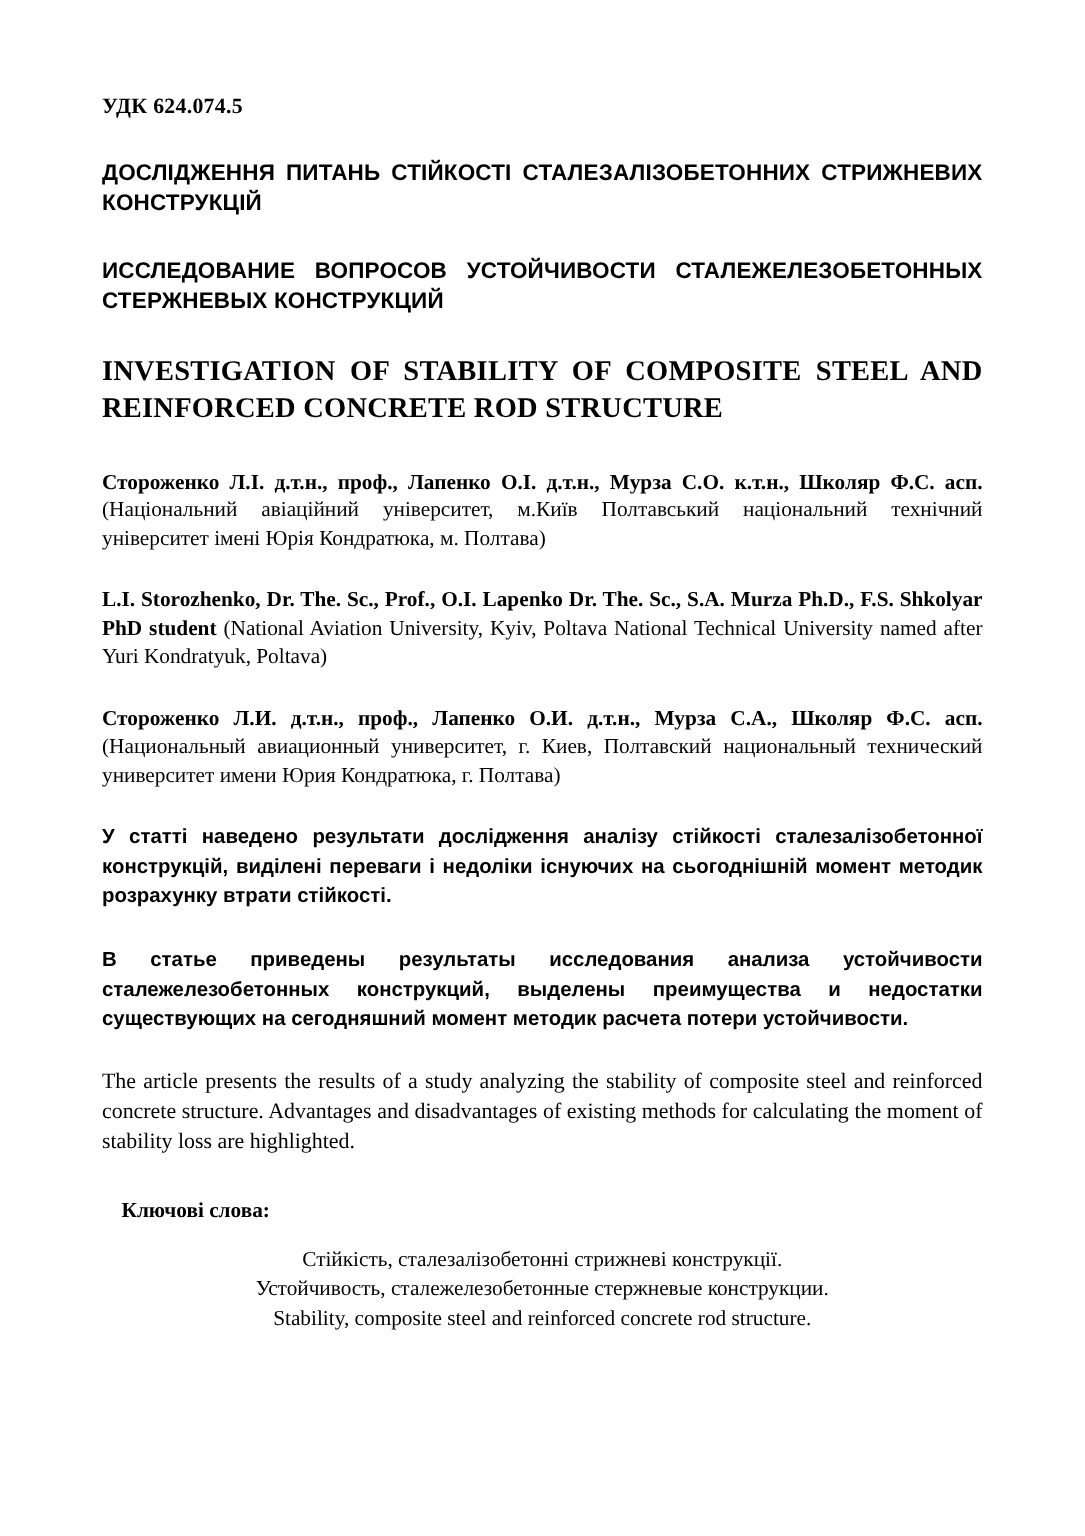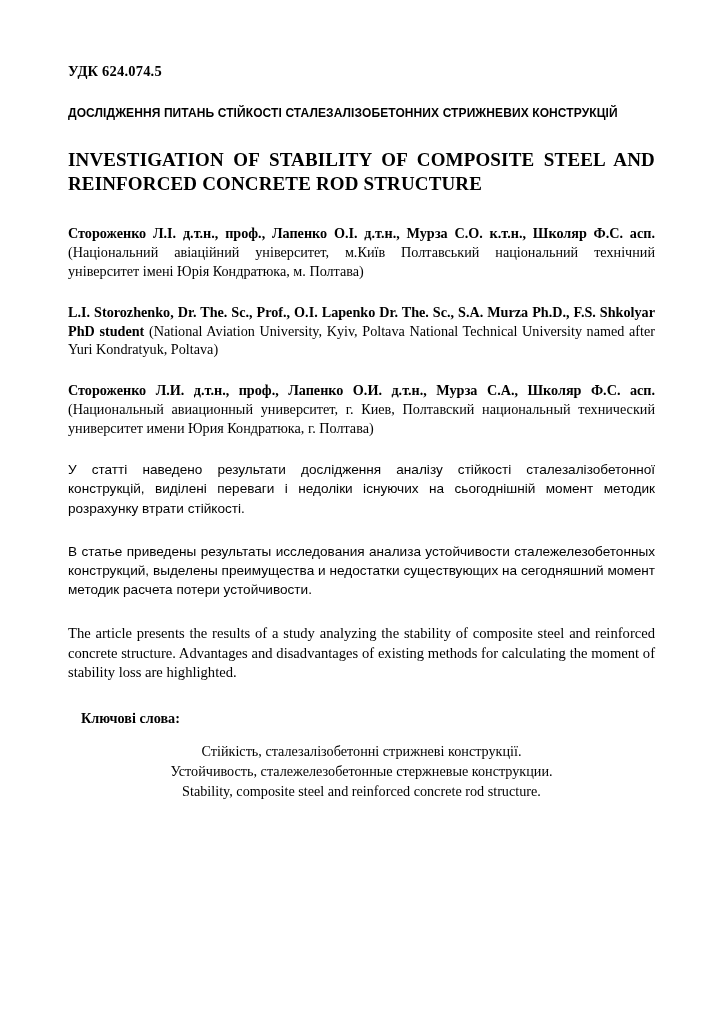--- a/index.html
+++ b/index.html
@@ -34,21 +34,21 @@
     font-weight: bold;
     font-size: 14.5px;
     line-height: 1.25;
     letter-spacing: 0.2px;
     margin: 0 0 26px 0;
   }
 
   .title-sans {
     font-family: "Liberation Sans", "DejaVu Sans", sans-serif;
     font-weight: bold;
-    font-size: 12px;
+    font-size: 15px;
     line-height: 1.30;
     text-align: justify;
     text-align-last: left;
     margin: 0 0 26px 0;
     letter-spacing: 0.1px;
   }
 
   .title-serif {
     font-family: "Liberation Serif", "DejaVu Serif", serif;
     font-weight: bold;
@@ -70,21 +70,21 @@
   }
   .authors .nm {
     font-weight: bold;
   }
   .authors .aff {
     font-weight: normal;
   }
 
   .abstract-sans {
     font-family: "Liberation Sans", "DejaVu Sans", sans-serif;
-    font-weight: normal;
+    font-weight: bold;
     font-size: 13.6px;
     line-height: 1.42;
     text-align: justify;
     text-align-last: left;
     margin: 0 0 24px 0;
   }
 
   .abstract-serif {
     font-family: "Liberation Serif", "DejaVu Serif", serif;
     font-weight: normal;
@@ -114,20 +114,21 @@
 </head>
 <body>
 
 <div class="page">
   <div class="content">
 
     <p class="udc">УДК 624.074.5</p>
 
     <p class="title-sans">ДОСЛІДЖЕННЯ ПИТАНЬ СТІЙКОСТІ СТАЛЕЗАЛІЗОБЕТОННИХ СТРИЖНЕВИХ КОНСТРУКЦІЙ</p>
 
+    <p class="title-sans">ИССЛЕДОВАНИЕ ВОПРОСОВ УСТОЙЧИВОСТИ СТАЛЕЖЕЛЕЗОБЕТОННЫХ СТЕРЖНЕВЫХ КОНСТРУКЦИЙ</p>
 
     <p class="title-serif">INVESTIGATION OF STABILITY OF COMPOSITE STEEL AND REINFORCED CONCRETE ROD STRUCTURE</p>
 
     <p class="authors"><span class="nm">Стороженко Л.І. д.т.н., проф., Лапенко О.І. д.т.н., Мурза С.О. к.т.н., Школяр Ф.С. асп.</span> <span class="aff">(Національний авіаційний університет, м.Київ Полтавський національний технічний університет імені Юрія Кондратюка, м. Полтава)</span></p>
 
     <p class="authors"><span class="nm">L.I. Storozhenko, Dr. The. Sc., Prof.,  O.I.  Lapenko  Dr. The. Sc.,  S.A. Murza Ph.D., F.S. Shkolyar PhD student</span> <span class="aff">(National Aviation University, Kyiv, Poltava National Technical University named after Yuri Kondratyuk, Poltava)</span></p>
 
     <p class="authors"><span class="nm">Стороженко Л.И. д.т.н., проф., Лапенко О.И. д.т.н., Мурза С.А., Школяр Ф.С. асп.</span> <span class="aff">(Национальный авиационный университет, г. Киев, Полтавский национальный технический университет имени Юрия Кондратюка, г. Полтава)</span></p>
 
     <p class="abstract-sans">У статті наведено результати дослідження аналізу стійкості сталезалізобетонної конструкцій, виділені переваги і недоліки існуючих на сьогоднішній момент методик розрахунку втрати стійкості.</p>

